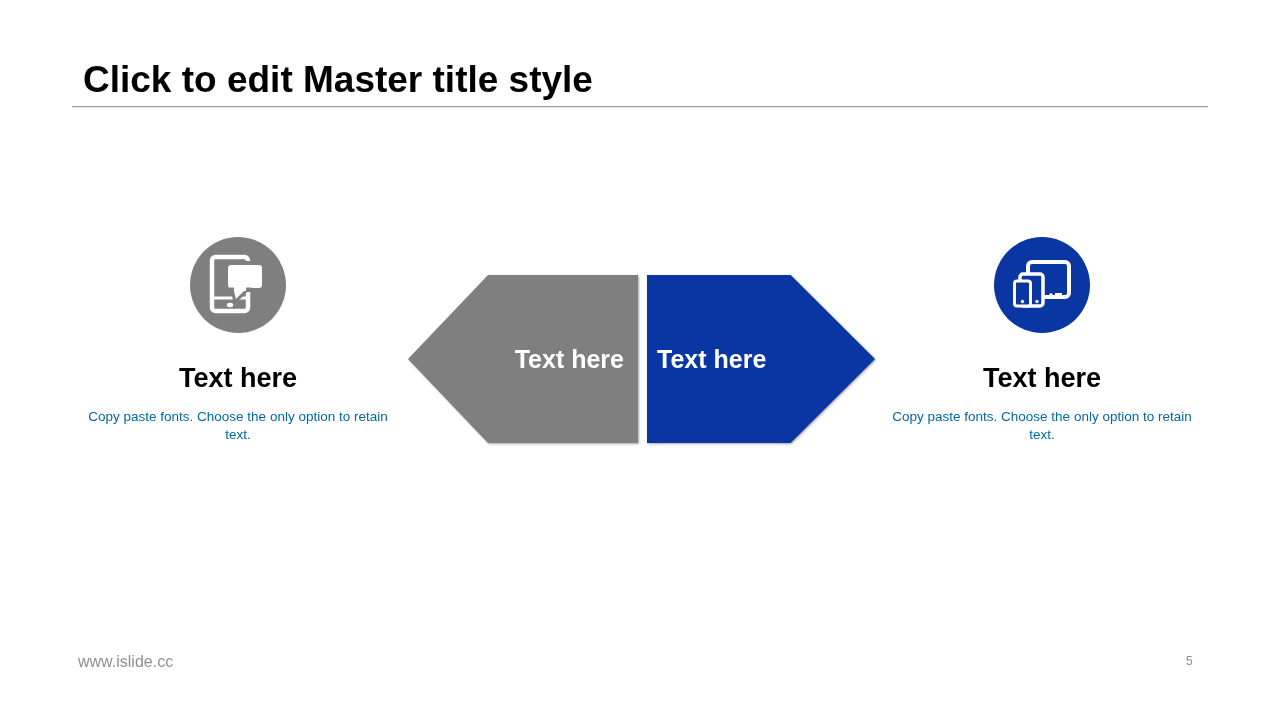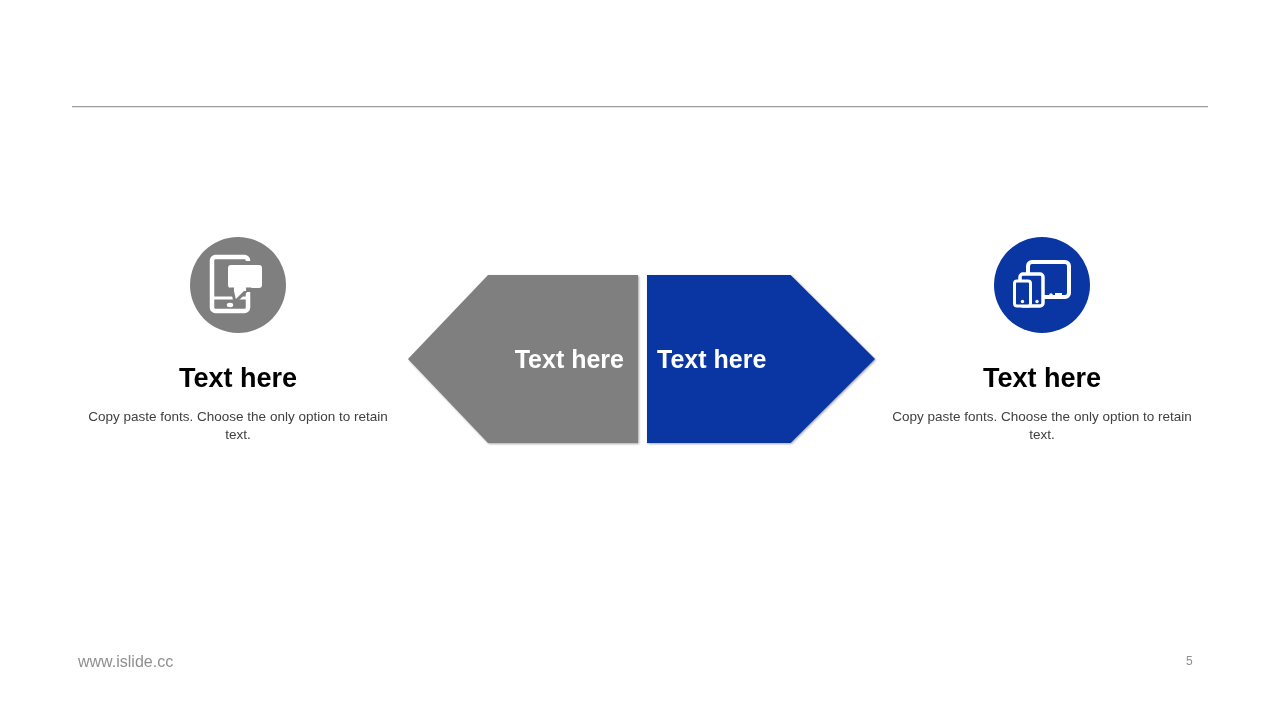--- a/index.html
+++ b/index.html
@@ -23,21 +23,21 @@
   .circle.gray { left:190px; top:237px; background:#7f7f7f; }
   .circle.blue { left:994px; top:237px; background:#0a36a3; }
   .heading {
     position:absolute; top:362px; width:300px; text-align:center;
     font-size:27px; font-weight:700; color:#000; line-height:32px;
   }
   .heading.left { left:88px; }
   .heading.right { left:892px; }
   .body-text {
     position:absolute; top:408px; width:300px; text-align:center;
-    font-size:13.5px; line-height:18px; color:#404040;
+    font-size:13.5px; line-height:18px; color:#0369a1;
   }
   .body-text.left { left:88px; }
   .body-text.right { left:892px; }
   .arrow-wrap {
     position:absolute; top:275px; height:168px;
     filter:drop-shadow(1px 1px 1px rgba(0,0,0,0.35));
   }
   .arrow-wrap.left  { left:408px; width:230px; }
   .arrow-wrap.right { left:647px; width:228px; }
   .arrow {
@@ -59,20 +59,21 @@
   }
   .page-num {
     position:absolute; left:1186px; top:654px; font-size:12px; color:#8f8f8f;
   }
 </style>
 </head>
 <body>
 
 <div class="slide">
 
+  <div class="title">Click to edit Master title style</div>
   <div class="title-rule"></div>
 
   <div class="circle gray">
     <svg width="58" height="62" viewBox="0 0 58 62">
       <rect x="3" y="3" width="36" height="54" rx="3.5" fill="none" stroke="#ffffff" stroke-width="4.5"></rect>
       <line x1="5" y1="44" x2="37" y2="44" stroke="#ffffff" stroke-width="3"></line>
       <ellipse cx="21" cy="51" rx="3.2" ry="2.2" fill="#ffffff"></ellipse>
       <rect x="17" y="9" width="38" height="27" rx="5" fill="#ffffff" stroke="#7f7f7f" stroke-width="4"></rect>
       <path d="M23 35 L26 48 L39 35 Z" fill="#ffffff" stroke="#7f7f7f" stroke-width="3"></path>
       <rect x="25" y="31" width="12" height="6" fill="#ffffff"></rect>

